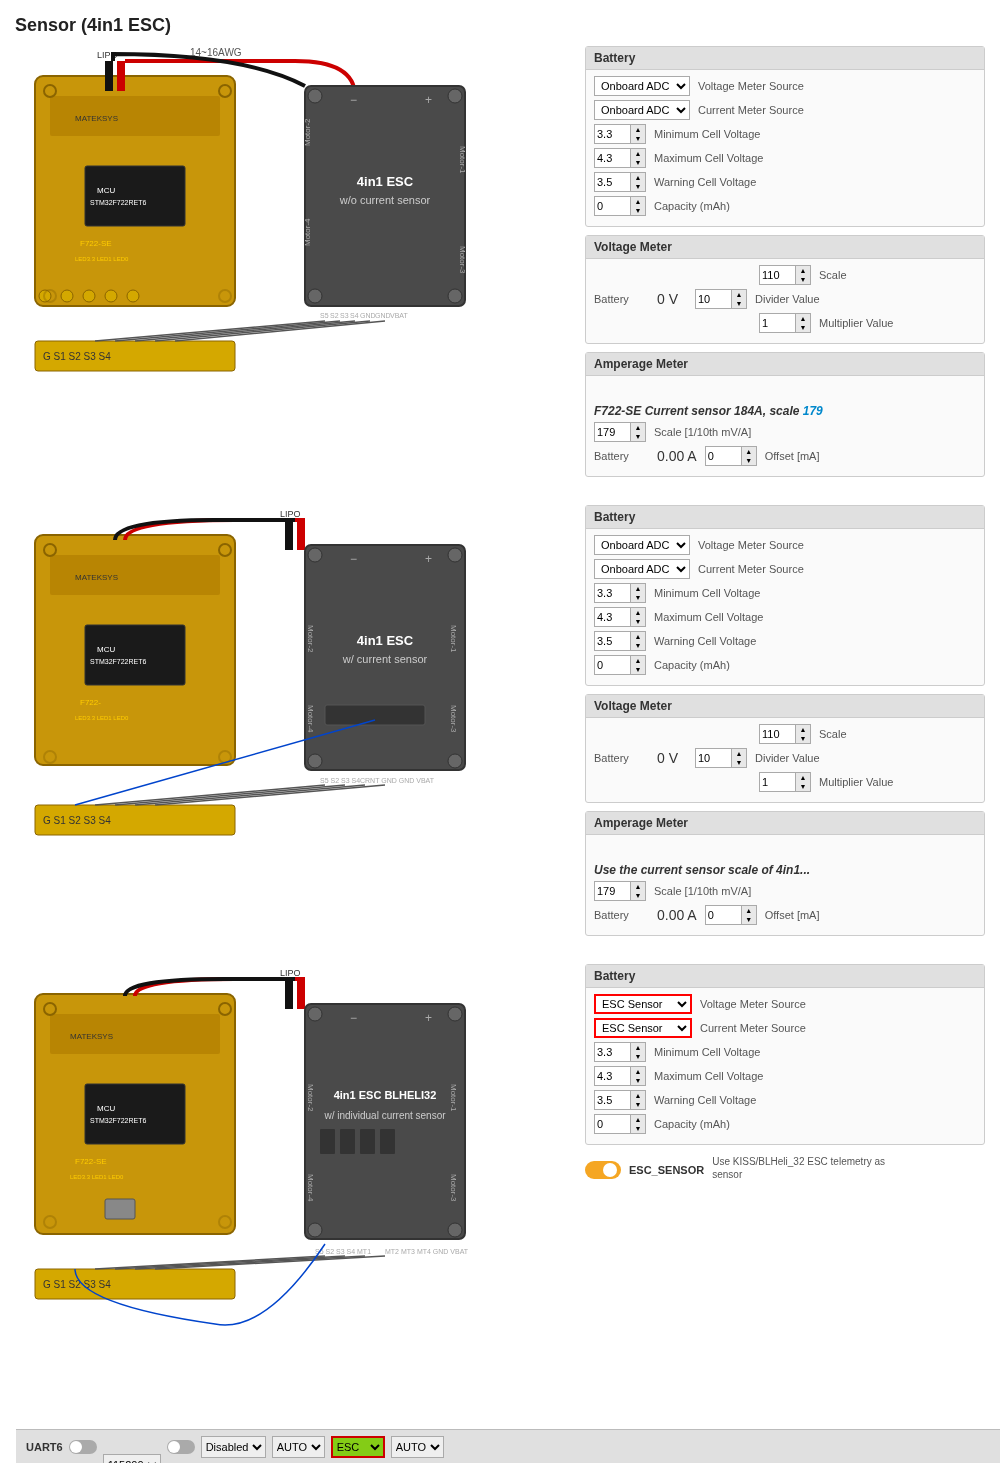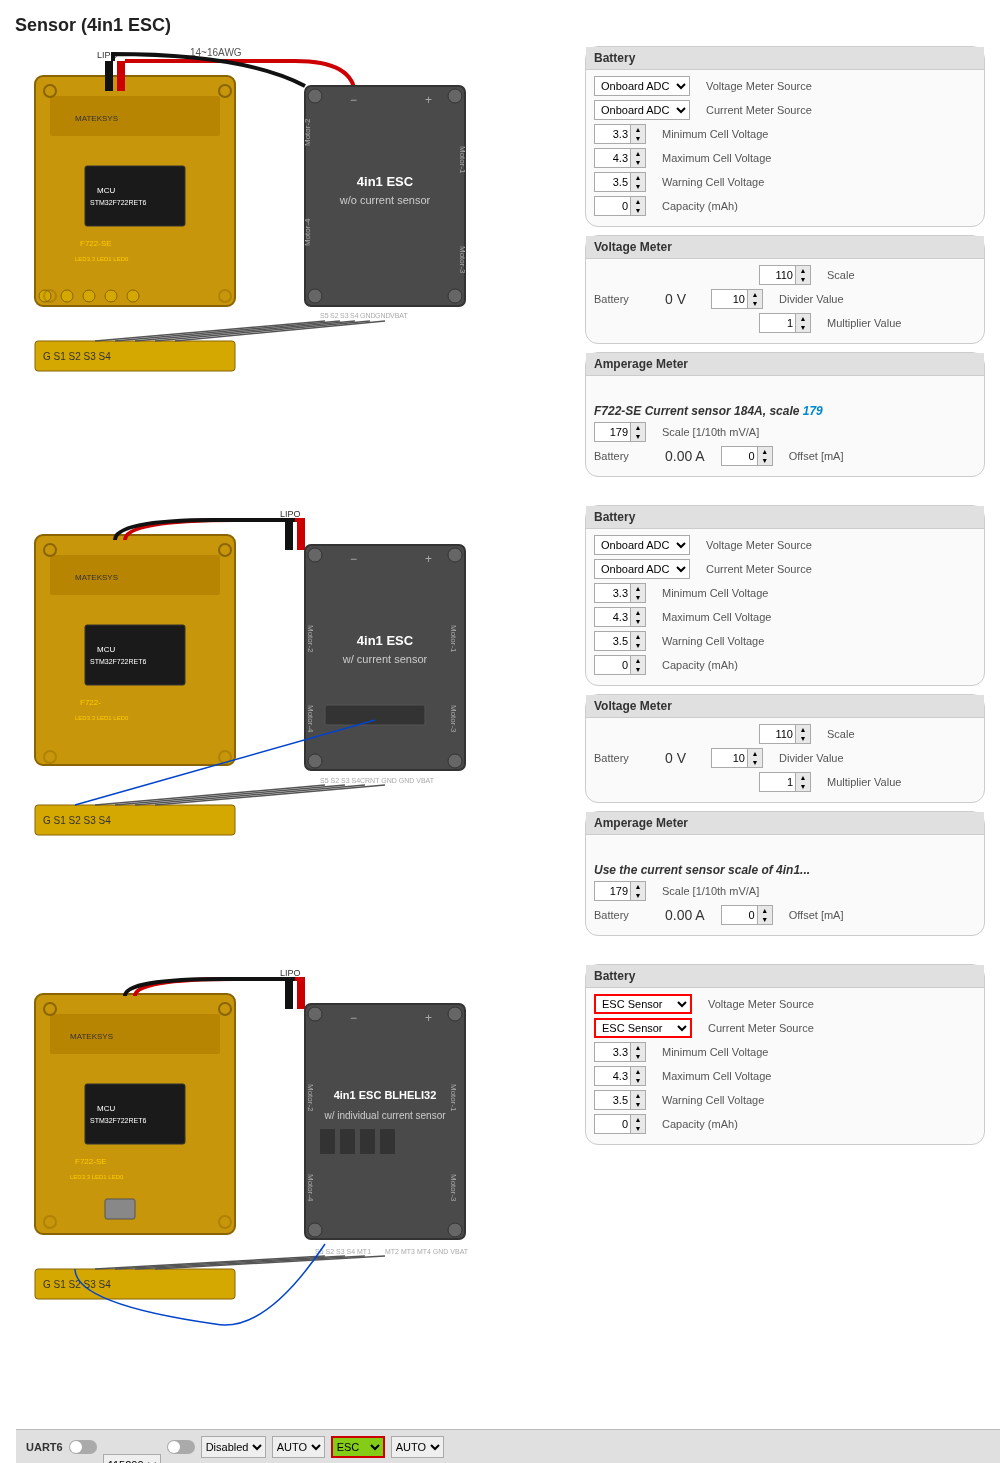--- a/index.html
+++ b/index.html
@@ -38,39 +38,39 @@
       position: relative;
     }
     .settings-col {
       flex: 1;
       min-width: 320px;
     }
 
     
     .settings-panel {
       border: 1px solid #ccc;
-      border-radius: 13px;
+      border-radius: 3px;
       margin-bottom: 8px;
       background: #fafafa;
     }
     .panel-header {
       background: #e0e0e0;
       padding: 4px 8px;
       font-weight: bold;
       font-size: 12px;
       border-bottom: 1px solid #ccc;
     }
     .panel-body {
       padding: 6px 8px;
     }
     .settings-row {
       display: flex;
       align-items: center;
       margin-bottom: 4px;
-      gap: 16px;
+      gap: 8px;
     }
     .settings-row label {
       font-size: 11px;
       color: #555;
       min-width: 55px;
     }
     .settings-row .value-display {
       font-size: 14px;
       color: #333;
       min-width: 30px;
@@ -85,21 +85,20 @@
     .spinbox {
       display: inline-flex;
       align-items: center;
       border: 1px solid #aaa;
       background: white;
       height: 20px;
     }
     .spinbox input {
       width: 35px;
       border: none;
-      text-align: right;
       font-size: 11px;
       padding: 0 2px;
       height: 18px;
     }
     .spinbox .spin-btns {
       display: flex;
       flex-direction: column;
       border-left: 1px solid #aaa;
     }
     .spinbox .spin-btns button {
@@ -725,20 +724,31 @@
               <div class="spin-btns">
                 <button>▲</button>
                 <button>▼</button>
               </div>
             </div>
             <span class="row-label">Capacity (mAh)</span>
           </div>
         </div>
       </div>
 
+      <div style="margin: 10px 0; display: flex; align-items: flex-start; gap: 8px;">
+        <div class="toggle-row">
+          <div class="toggle-switch">
+            <div class="toggle-track">
+              <div class="toggle-thumb"></div>
+            </div>
+          </div>
+          <span class="toggle-label">ESC_SENSOR</span>
+        </div>
+        <span class="toggle-desc">Use KISS/BLHeli_32 ESC telemetry as sensor</span>
+      </div>
     </div>
   </div>
 
   <div style="height: 40px;"></div>
   <div style="position: fixed; bottom: 0; left: 16px; width: 1000px; background: #e0e0e0; border-top: 1px solid #bbb; display: flex; align-items: center; padding: 4px 10px; gap: 6px; height: 34px;">
     <span class="bottom-label" style="font-size:11px; font-weight:bold;">UART6</span>
     <div class="mini-toggle-track">
       <div class="mini-toggle-thumb"></div>
     </div>
     <select style="font-size:11px; height:22px; border:1px solid #aaa;margin-top:36px;">

